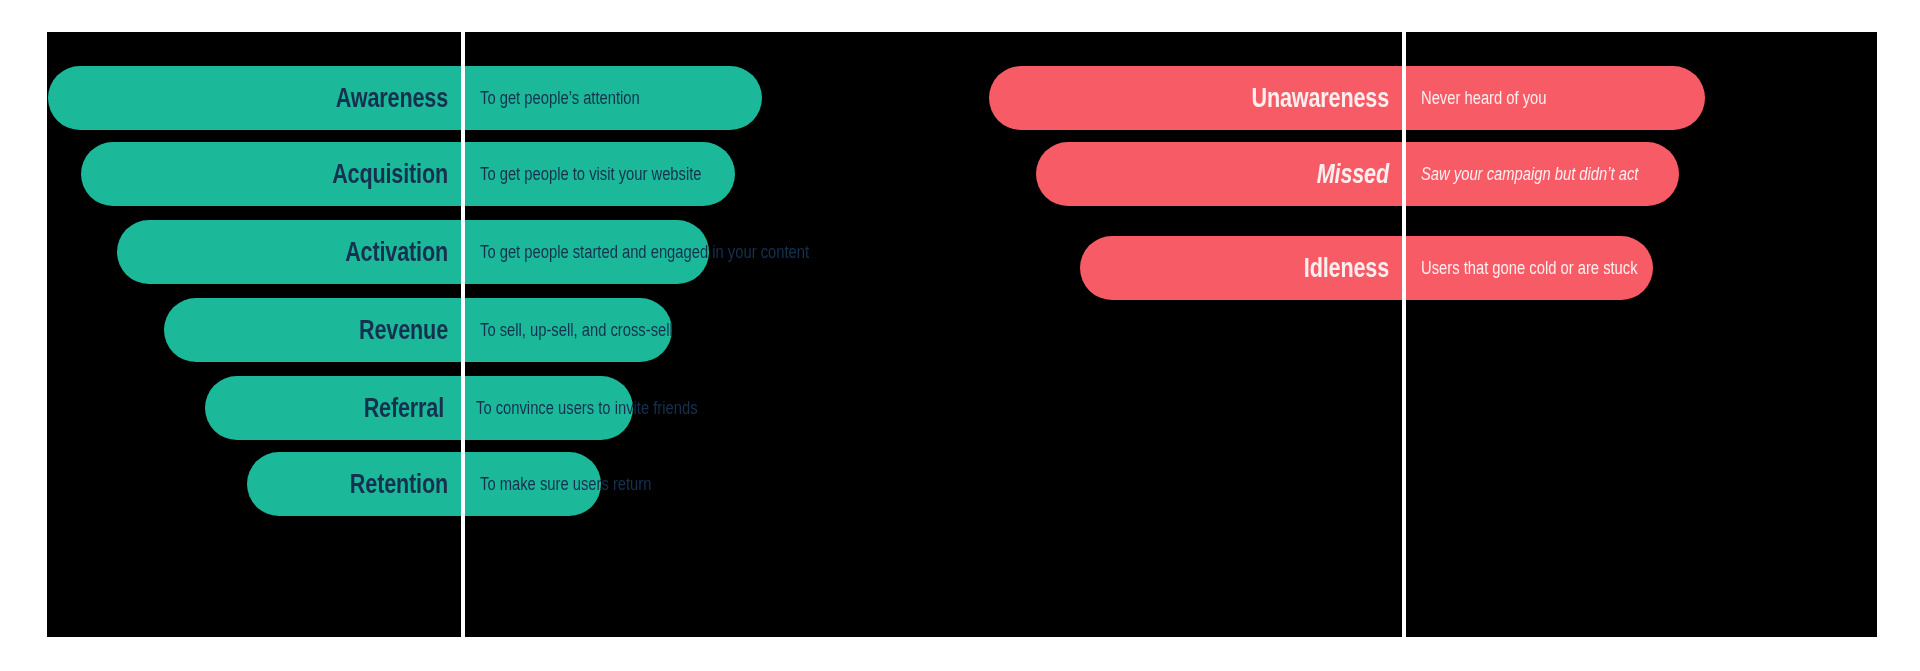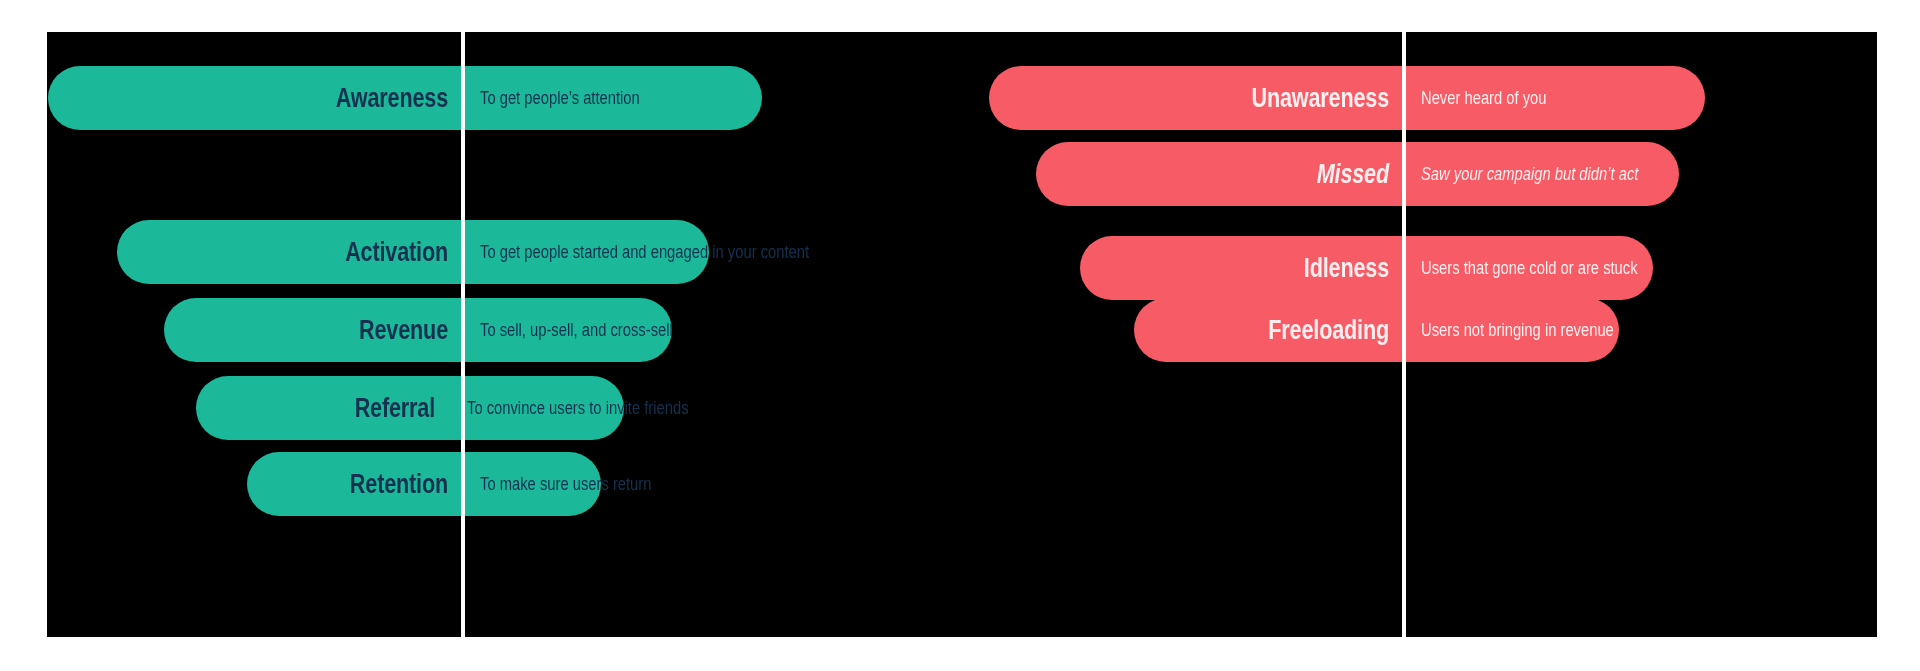--- a/index.html
+++ b/index.html
@@ -94,34 +94,39 @@
   <div class="panel">
 
     <div class="funnel" id="funnel-positive">
 
       <div class="row teal" style="left:1px;top:34px;width:714px;">
         <div class="bar"></div>
         <div class="stage-name" style="left:0px;width:400px;">Awareness</div>
         <div class="stage-desc" style="left:432px;width:600px;">To get people’s attention</div>
       </div>
 
+      <div class="row teal" style="left:34px;top:110px;width:654px;">
+        <div class="bar"></div>
+        <div class="stage-name" style="left:0px;width:367px;">Acquisition</div>
+        <div class="stage-desc" style="left:399px;width:600px;">To get people to visit your website</div>
+      </div>
 
       <div class="row teal" style="left:117px;top:266px;width:508px;">
         <div class="bar"></div>
         <div class="stage-name" style="left:0px;width:284px;">Revenue</div>
         <div class="stage-desc" style="left:316px;width:600px;">To sell, up-sell, and cross-sell</div>
       </div>
 
       <div class="row teal" style="left:70px;top:188px;width:592px;">
         <div class="bar"></div>
         <div class="stage-name" style="left:0px;width:331px;">Activation</div>
         <div class="stage-desc" style="left:363px;width:600px;">To get people started and engaged in your content</div>
       </div>
 
-      <div class="row teal" style="left:149px;top:344px;width:428px;">
+      <div class="row teal" style="left:158px;top:344px;width:428px;">
         <div class="bar"></div>
         <div class="stage-name" style="left:0px;width:239px;">Referral</div>
         <div class="stage-desc" style="left:271px;width:600px;">To convince users to invite friends</div>
       </div>
 
       <div class="row teal" style="left:200px;top:420px;width:354px;">
         <div class="bar"></div>
         <div class="stage-name" style="left:0px;width:201px;">Retention</div>
         <div class="stage-desc" style="left:233px;width:600px;">To make sure users return</div>
       </div>
@@ -142,25 +147,20 @@
         <div class="stage-name" style="left:0px;width:353px;">Missed</div>
         <div class="stage-desc" style="left:385px;width:600px;">Saw your campaign but didn’t act</div>
       </div>
 
       <div class="row red" style="left:118px;top:188px;width:573px;margin-top:16px;">
         <div class="bar"></div>
         <div class="stage-name" style="left:0px;width:309px;">Idleness</div>
         <div class="stage-desc" style="left:341px;width:600px;">Users that gone cold or are stuck</div>
       </div>
 
-      <div class="row red" style="left:172px;top:266px;width:485px;">
-        <div class="bar"></div>
-        <div class="stage-name" style="left:0px;width:255px;">Freeloading</div>
-        <div class="stage-desc" style="left:287px;width:600px;">Users not bringing in revenue</div>
-      </div>
 
 
 
       <div class="divider" id="divider-right"></div>
     </div>
 
   </div>
 </div>
 
 </body></html>

